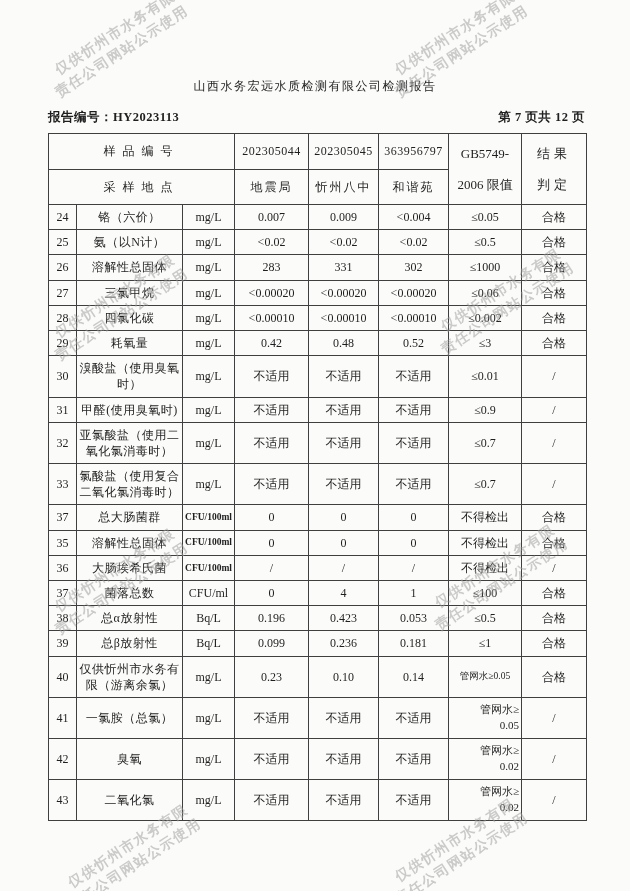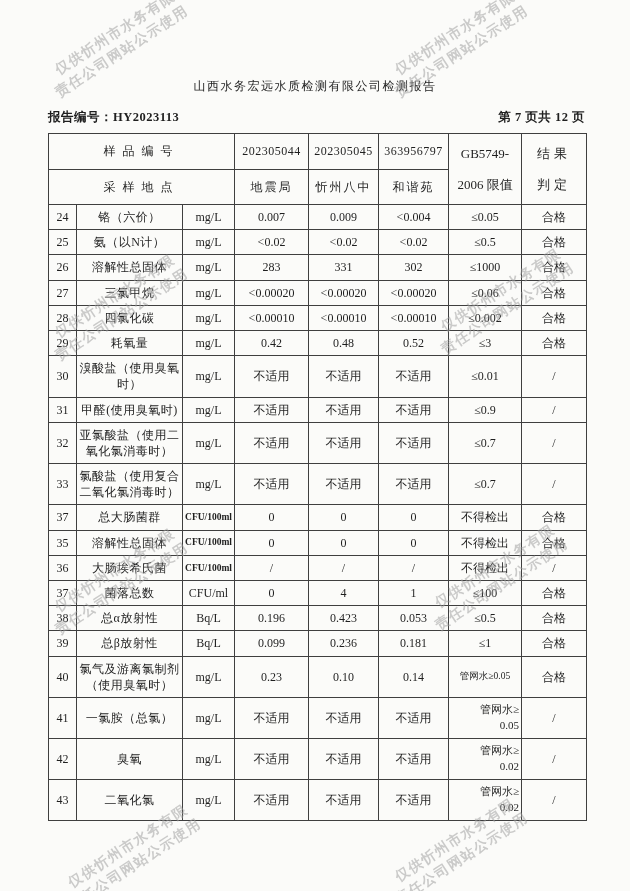--- a/index.html
+++ b/index.html
@@ -321,21 +321,21 @@
     <td class="c-item">总β放射性</td>
     <td class="c-unit">Bq/L</td>
     <td class="c-val">0.099</td>
     <td class="c-val">0.236</td>
     <td class="c-val">0.181</td>
     <td class="c-limit">≤1</td>
     <td class="c-result">合格</td>
   </tr>
         <tr>
     <td class="c-no">40</td>
-    <td class="c-item">氯气及游离氯制剂（使用臭氧时）</td>
+    <td class="c-item">仅供忻州市水务有限（游离余氯）</td>
     <td class="c-unit">mg/L</td>
     <td class="c-val">0.23</td>
     <td class="c-val">0.10</td>
     <td class="c-val">0.14</td>
     <td class="c-limit small-limit">管网水≥0.05</td>
     <td class="c-result">合格</td>
   </tr>
         <tr>
     <td class="c-no">41</td>
     <td class="c-item">一氯胺（总氯）</td>

